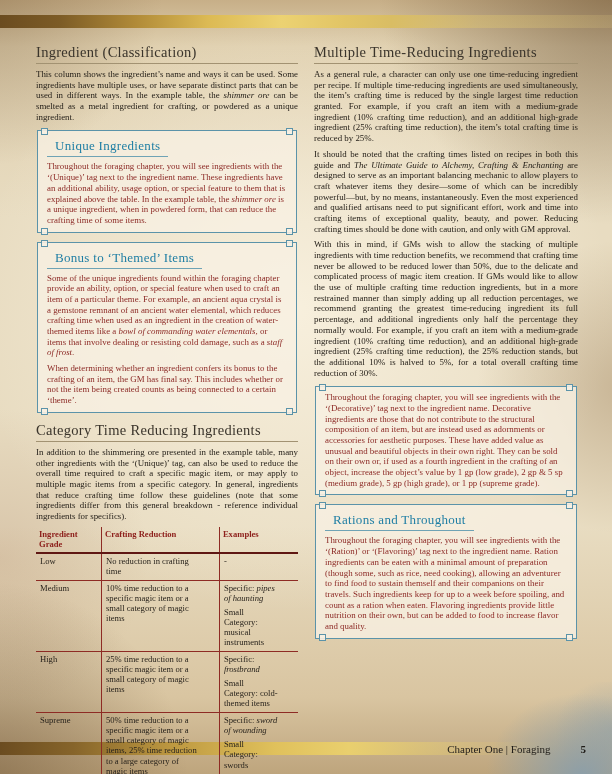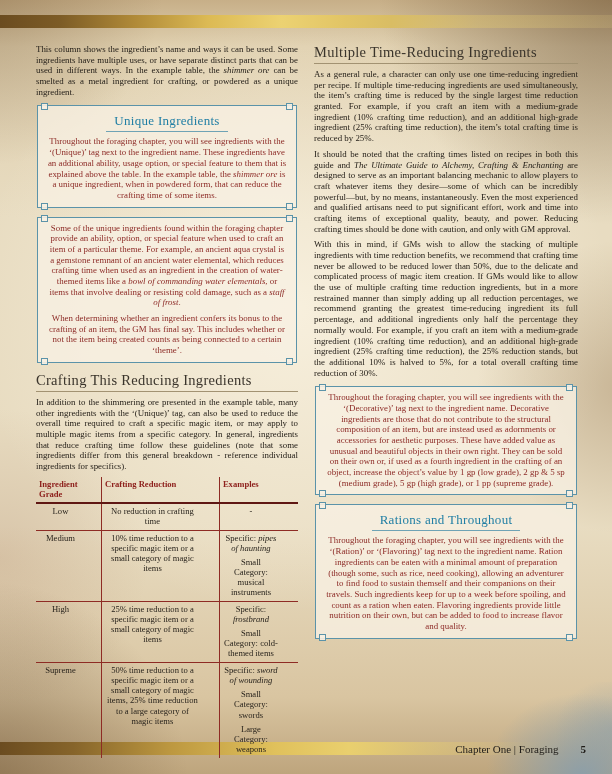--- a/index.html
+++ b/index.html
@@ -22,70 +22,72 @@
     background:
       radial-gradient(ellipse 62% 125% at 86% 102%, rgba(136,158,172,.92), rgba(136,158,172,0) 72%),
       radial-gradient(ellipse 38% 75% at 102% 52%, rgba(136,158,172,.5), rgba(136,158,172,0) 75%);}
   .col{position:absolute;top:44px;z-index:2;}
   .col-left{left:36px;width:262px;}
   .col-right{left:314px;width:264px;}
   h2.sec{font-size:14.5px;font-weight:normal;letter-spacing:.3px;color:#3a342b;
     margin:0 0 5px 0;padding-bottom:2px;border-bottom:1px solid #a29272;}
   p.body{font-size:8.9px;line-height:1.2;text-align:justify;color:#26211a;margin:0 0 5px 0;}
   .callout{position:relative;border:1px solid #5b93a9;background:rgba(247,240,226,.8);
-    margin:8px 1px 9px 1px;padding:5px 9px 6px 9px;text-align:center;}
+    margin:8px 1px 9px 1px;padding:5px 9px 6px 9px;text-align:left;}
   .callout .ttl{display:inline-block;font-size:13px;font-weight:normal;letter-spacing:.3px;
     color:#1f7ea4;margin:0 0 4px 0;padding:0 8px 2px 8px;border-bottom:1px solid #6fa3b5;}
   .callout p{font-size:8.9px;line-height:1.2;color:#8d2b27;margin:0 0 5px 0;}
   .callout p:last-child{margin-bottom:0;}
   .corner{position:absolute;width:5px;height:5px;border:1px solid #5b93a9;background:rgba(247,240,226,.9);}
   .c-tl{top:-3px;left:3px}.c-tr{top:-3px;right:3px}.c-bl{bottom:-3px;left:3px}.c-br{bottom:-3px;right:3px}
   table.grade{width:100%;border-collapse:collapse;font-size:8.6px;line-height:1.17;color:#28231c;margin-top:2px;}
   table.grade th{color:#8e211d;font-weight:bold;text-align:left;vertical-align:top;
     padding:2px 3px 3px 3px;border-bottom:2px solid #5f1713;}
-  table.grade td{vertical-align:top;text-align:center;padding:2px 20px 4px 4px;border-bottom:1px solid #8e2b24;}
+  table.grade td{vertical-align:top;text-align:left;padding:2px 20px 4px 4px;border-bottom:1px solid #8e2b24;}
   table.grade th+th, table.grade td+td{border-left:1px solid #8e2b24;}
   table.grade tr:last-child td{border-bottom:none;}
   .ex-line{margin-bottom:4px;}
   .ex-line:last-child{margin-bottom:0;}
-  .footer{position:absolute;top:743px;right:26px;z-index:3;display:flex;align-items:center;gap:22px;
+  .footer{position:absolute;top:743px;right:26px;z-index:3;display:flex;align-items:center;gap:30px;
     font-size:11px;color:#201d19;}
   .footer .num{font-weight:bold;}
   i{font-style:italic;}
 </style>
 </head>
 <body>
 
 <div class="page">
 
   <div class="band band-top"></div>
 
   <div class="col col-left">
 
+    <h2 class="sec">Ingredient (Classification)</h2>
     <p class="body">This column shows the ingredient’s name and ways it can be used. Some ingredients have multiple uses, or have separate distinct parts that can be used in different ways. In the example table, the <i>shimmer ore</i> can be smelted as a metal ingredient for crafting, or powdered as a unique ingredient.</p>
 
     <div class="callout">
       <span class="corner c-tl"></span>
       <span class="corner c-tr"></span>
       <span class="corner c-bl"></span>
       <span class="corner c-br"></span>
       <div><span class="ttl">Unique Ingredients</span></div>
       <p>Throughout the foraging chapter, you will see ingredients with the ‘(Unique)’ tag next to the ingredient name. These ingredients have an additional ability, usage option, or special feature to them that is explained above the table. In the example table, the <i>shimmer ore</i> is a unique ingredient, when in powdered form, that can reduce the crafting time of some items.</p>
     </div>
 
     <div class="callout">
       <span class="corner c-tl"></span>
       <span class="corner c-tr"></span>
       <span class="corner c-bl"></span>
       <span class="corner c-br"></span>
+      <div><span class="ttl">Bonus to ‘Themed’ Items</span></div>
       <p>Some of the unique ingredients found within the foraging chapter provide an ability, option, or special feature when used to craft an item of a particular theme. For example, an ancient aqua crystal is a gemstone remnant of an ancient water elemental, which reduces crafting time when used as an ingredient in the creation of water-themed items like a <i>bowl of commanding water elementals</i>, or items that involve dealing or resisting cold damage, such as a <i>staff of frost</i>.</p>
       <p>When determining whether an ingredient confers its bonus to the crafting of an item, the GM has final say. This includes whether or not the item being created counts as being connected to a certain ‘theme’.</p>
     </div>
 
-    <h2 class="sec">Crafting This Reducing Ingredients</h2>
+    <h2 class="sec">Category Time Reducing Ingredients</h2>
     <p class="body">In addition to the shimmering ore presented in the example table, many other ingredients with the ‘(Unique)’ tag, can also be used to reduce the overall time required to craft a specific magic item, or may apply to multiple magic items from a specific category. In general, ingredients that reduce crafting time follow these guidelines (note that some ingredients differ from this general breakdown - reference individual ingredients for specifics).</p>
 
     <table class="grade">
       <colgroup>
           <col style="width:25%">
           <col style="width:45%">
           <col style="width:30%">
         </colgroup>
       <thead>
         <tr>

